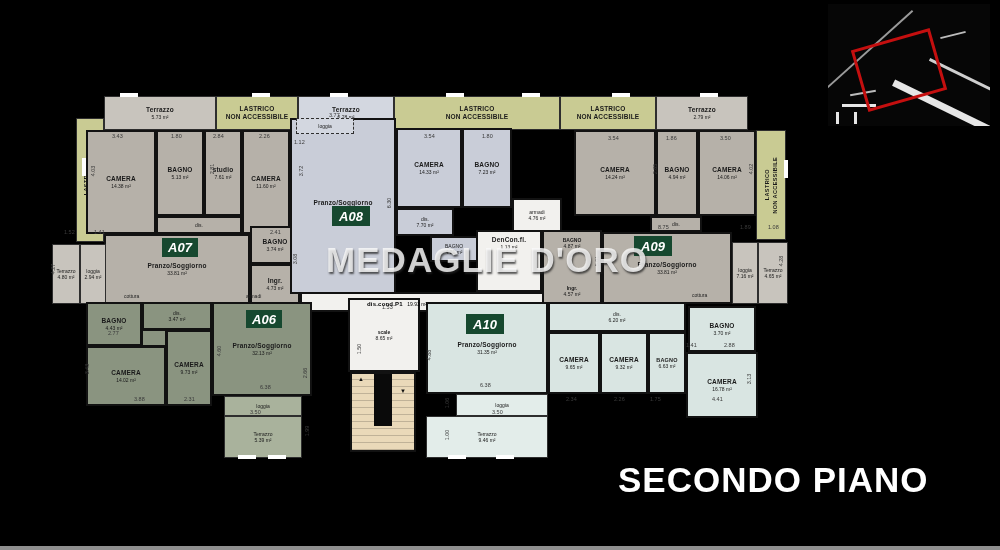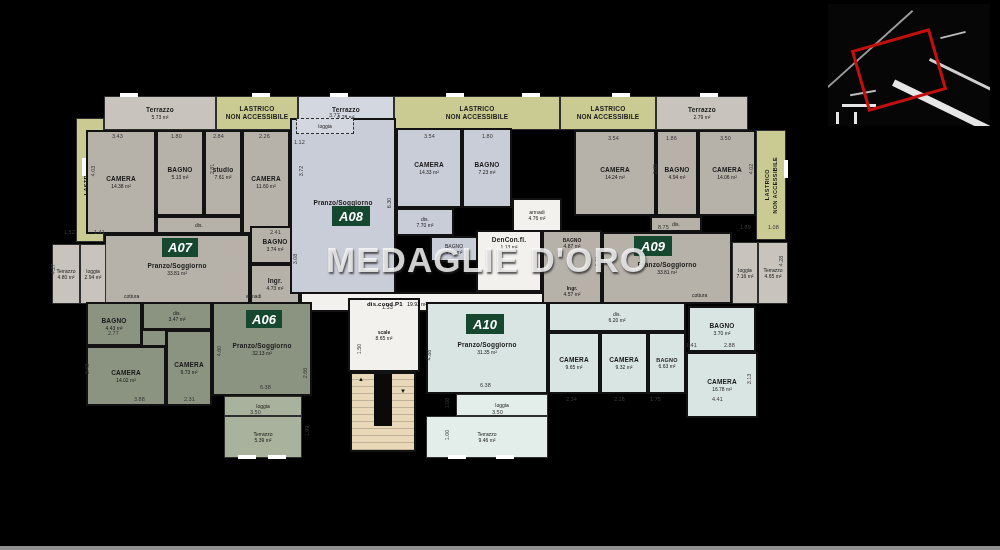--- a/index.html
+++ b/index.html
@@ -348,15 +348,16 @@
     <div class="ln" style="left:58px;top:108px;width:150px;height:7px;transform:rotate(26deg)"></div>
     <div class="ln" style="left:96px;top:78px;width:110px;height:3px;transform:rotate(26deg);background:#cfcfcf"></div>
     <div class="ln" style="left:14px;top:100px;width:34px;height:3px"></div>
     <div class="ln" style="left:8px;top:108px;width:3px;height:12px"></div>
     <div class="ln" style="left:26px;top:108px;width:3px;height:12px"></div>
     <div class="ln" style="left:22px;top:88px;width:26px;height:2px;transform:rotate(-10deg);background:#bbb"></div>
     <div class="ln" style="left:112px;top:30px;width:26px;height:2px;transform:rotate(-14deg);background:#bbb"></div>
     <div class="red"></div>
   </div>
 
+  <div class="floor-title">SECONDO PIANO</div>
 
   <div class="bottombar"></div>
 </div>
 
 </body></html>

